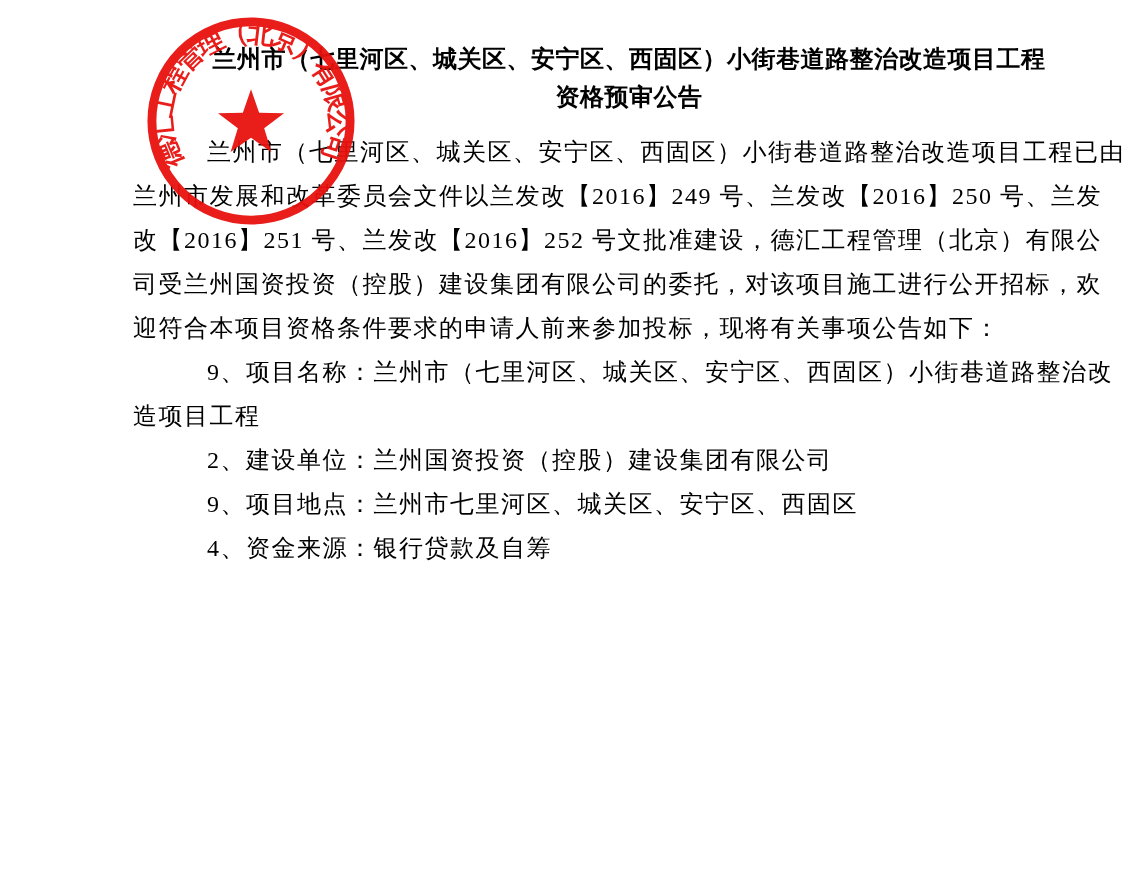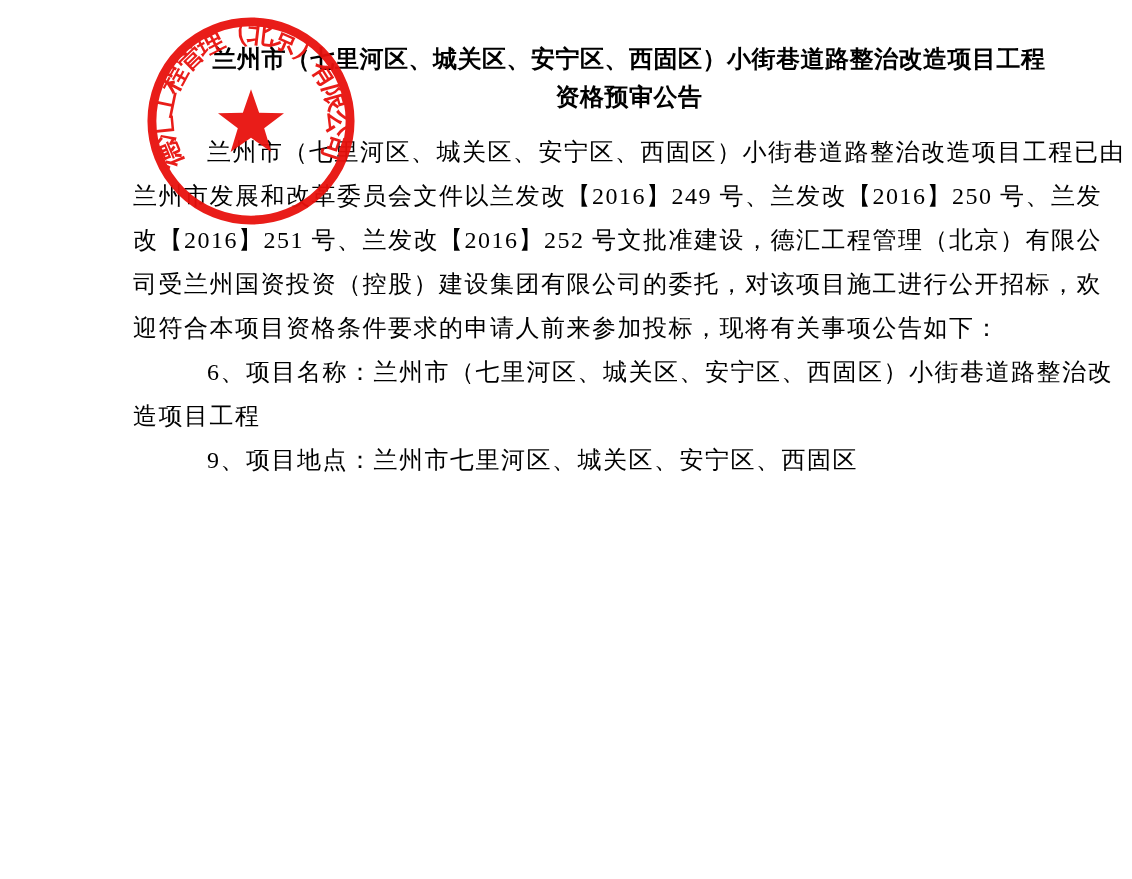--- a/index.html
+++ b/index.html
@@ -59,25 +59,27 @@
 
 <div class="doc">
   <h1 class="title">
     <span class="title-line">兰州市（七里河区、城关区、安宁区、西固区）小街巷道路整治改造项目工程</span>
     <span class="title-line">资格预审公告</span>
   </h1>
 
   <p class="para indent">兰州市（七里河区、城关区、安宁区、西固区）小街巷道路整治改造项目工程已由兰州市发展和改革委员会文件以兰发改【2016】249 号、兰发改【2016】250 号、兰发改【2016】251 号、兰发改【2016】252 号文批准建设，德汇工程管理（北京）有限公司受兰州国资投资（控股）建设集团有限公司的委托，对该项目施工进行公开招标，欢迎符合本项目资格条件要求的申请人前来参加投标，现将有关事项公告如下：</p>
 
 
-  <p class="para indent">6、项目名称：兰州市（七里河区、城关区、安宁区、西固区）小街巷道路整治改造项目工程</p>
+  <p class="para indent">9、项目名称：兰州市（七里河区、城关区、安宁区、西固区）小街巷道路整治改造项目工程</p>
 
+  <p class="para indent">2、建设单位：兰州国资投资（控股）建设集团有限公司</p>
 
   <p class="para indent">9、项目地点：兰州市七里河区、城关区、安宁区、西固区</p>
 
+  <p class="para indent">4、资金来源：银行贷款及自筹</p>
 
 </div>
 
 <svg class="seal" viewBox="0 0 220 220" aria-hidden="true">
   <defs>
     <path id="sealArc" d="M 42.2 152.4 A 80 80 0 1 1 177.8 152.4" fill="none"></path>
   </defs>
   <circle cx="110" cy="110" r="100" fill="none" stroke-width="9" stroke="#e8110d"></circle>
   <polygon points="110,78 118.2,101.7 143.3,102.2 123.3,117.3 130.6,141.3 110,127 89.4,141.3 96.7,117.3 76.7,102.2 101.8,101.7" fill="#e8110d"></polygon>
   <text fill="#e8110d">

